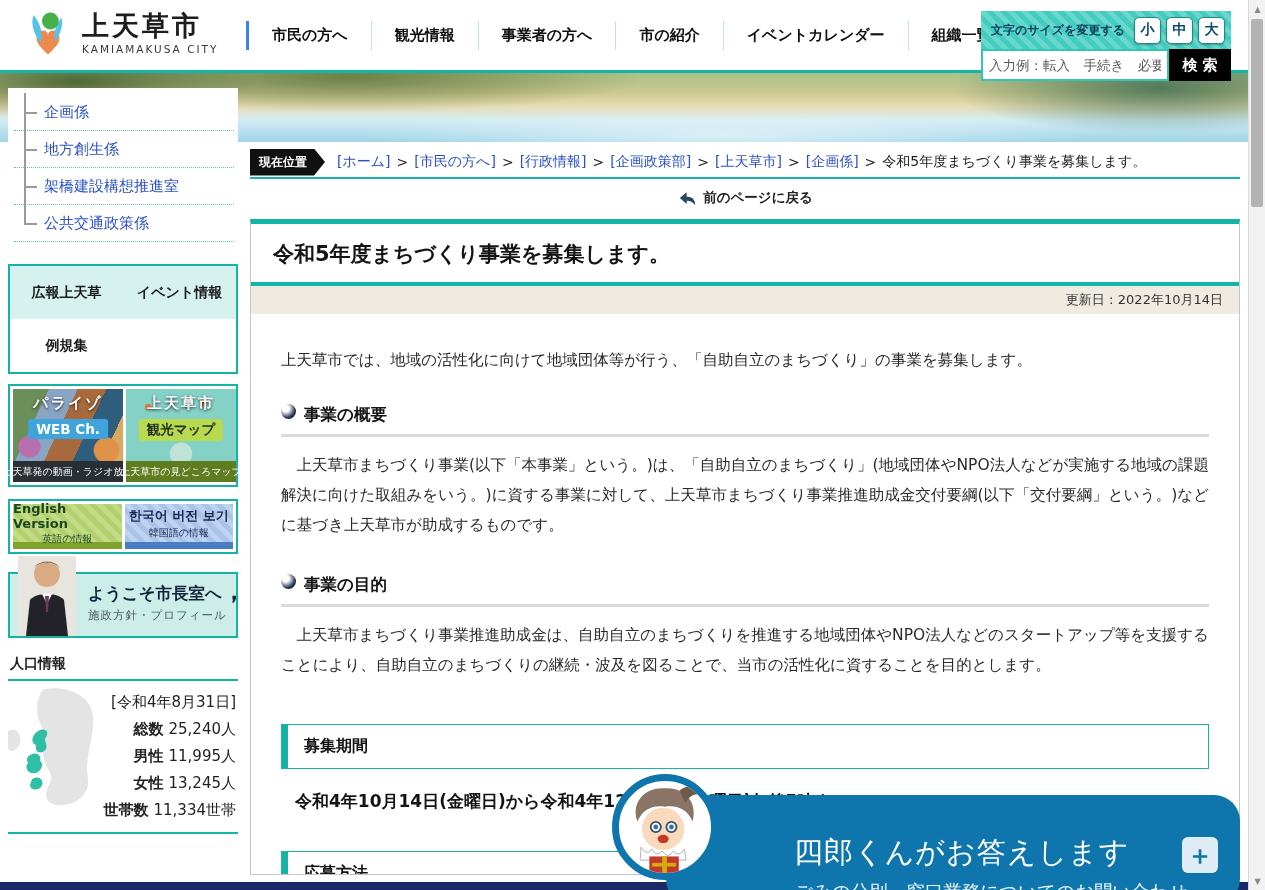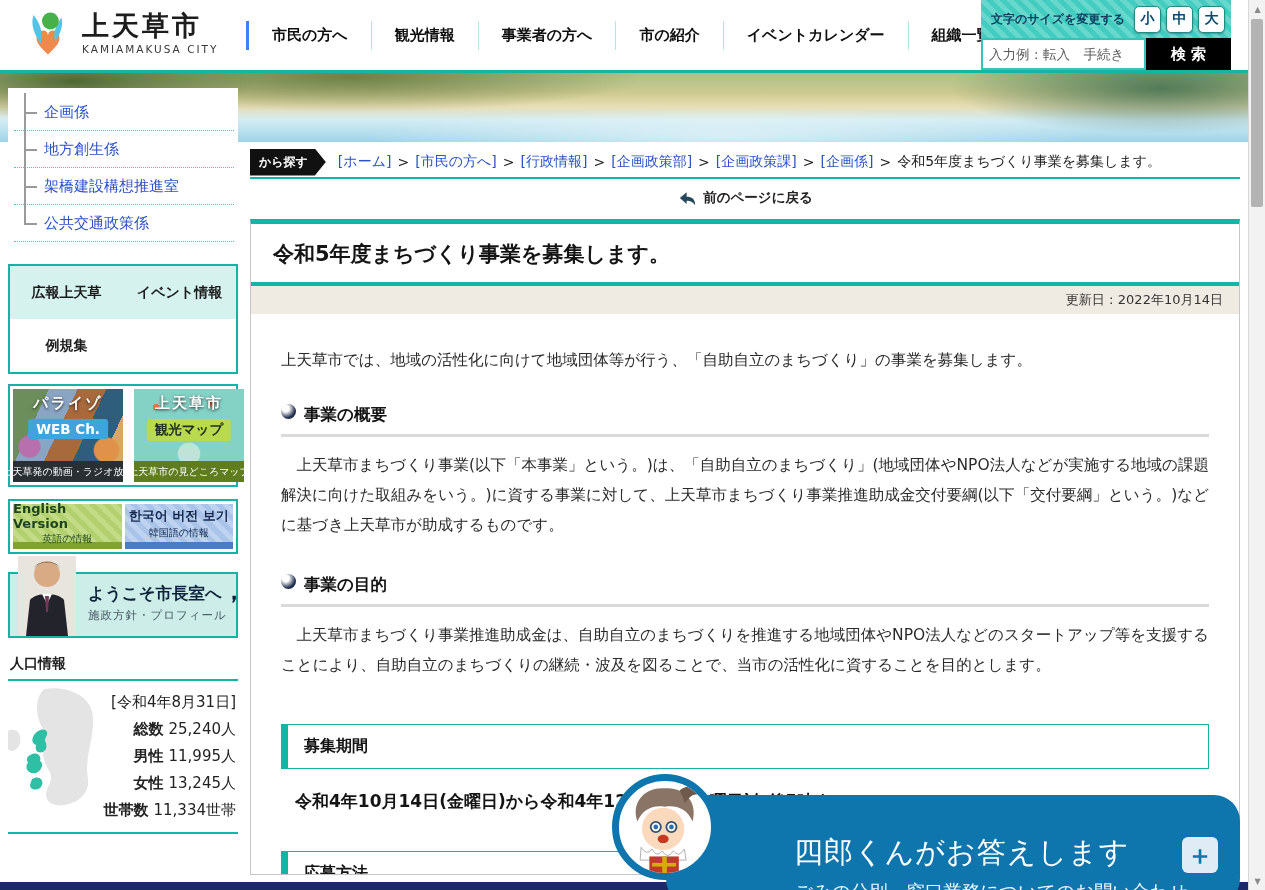--- a/index.html
+++ b/index.html
@@ -17,31 +17,31 @@
 
   
   header{position:absolute;left:0;top:0;width:1248px;height:70px;background:#fff;z-index:10;}
   .logo{position:absolute;left:24px;top:9px;display:flex;align-items:center;gap:10px;cursor:pointer;}
   .logo-mark{width:48px;height:48px;}
   .city-name{font-size:27px;font-weight:bold;color:#1d1d1d;letter-spacing:3px;line-height:1;}
   .city-en{font-size:10.5px;color:#383838;letter-spacing:2px;margin-top:4px;}
   nav{position:absolute;left:246px;top:0;height:70px;display:flex;align-items:center;}
   .nav-item{padding:5px 23px;font-size:15px;font-weight:bold;color:#0f0f0f;border-right:1px solid #b9e6df;cursor:pointer;white-space:nowrap;}
   .nav-item:first-child{border-left:3px solid #3b82f6;text-align:center;}
-  .hdr-right{position:absolute;right:17px;top:0;width:250px;}
+  .hdr-right{position:absolute;right:17px;top:11px;width:250px;}
   .fontsize{height:38px;background:repeating-linear-gradient(45deg,#43cdc1 0 5px,#68d8cd 5px 10px);
             display:flex;align-items:center;padding:0 6px 0 10px;box-sizing:border-box;}
   .fs-label{font-size:12px;font-weight:bold;color:#0a3c5e;flex:1;}
   .fs-btn{width:25px;height:25px;background:#fff;border:1px solid #1d8d82;border-radius:5px;
           font-size:14px;font-weight:bold;color:#0a4a6e;display:flex;align-items:center;justify-content:center;
           margin-left:5px;box-shadow:0 1px 2px rgba(0,0,0,.3);cursor:pointer;}
   .searchrow{height:32px;display:flex;}
   .search-input{flex:1;border:2px solid #35c4b6;font-size:13.5px;padding:0 6px;box-sizing:border-box;height:32px;outline:none;color:#8b5cf6;min-width:0;}
   .search-input::placeholder{color:#5a5a5a;}
-  .search-btn{width:85px;height:32px;background:#000;color:#fff;font-size:15px;font-weight:bold;border:none;letter-spacing:5px;cursor:pointer;padding:0 0 0 5px;}
+  .search-btn{width:62px;height:32px;background:#000;color:#fff;font-size:15px;font-weight:bold;border:none;letter-spacing:5px;cursor:pointer;padding:0 0 0 5px;}
 
   .teal-line{position:absolute;left:0;top:70px;width:1248px;height:3px;background:#12b5a6;z-index:9;}
   .banner{position:absolute;left:0;top:73px;width:1248px;height:69px;z-index:1;
     background:
       radial-gradient(ellipse 260px 55px at 6% 12%, rgba(68,94,44,.9), transparent 70%),
       radial-gradient(ellipse 420px 50px at 28% 6%, rgba(98,116,60,.85), transparent 70%),
       radial-gradient(ellipse 300px 65px at 93% 22%, rgba(44,96,70,.75), transparent 70%),
       radial-gradient(ellipse 520px 40px at 58% 92%, rgba(255,255,255,.55), transparent 70%),
       linear-gradient(180deg,#a9c18b 0%,#ccc98f 28%,#e7ddb3 48%,#d3ecf4 68%,#9fd4e8 100%);}
   .white-below{position:absolute;left:0;top:142px;width:1248px;height:740px;background:#fff;z-index:1;}
@@ -57,21 +57,21 @@
   .cat-item::before{content:"";position:absolute;left:10px;top:-1px;height:52%;width:11px;
                     border-left:2px solid #9a9a9a;border-bottom:2px solid #9a9a9a;}
   .cat-item:not(:last-child)::after{content:"";position:absolute;left:10px;top:52%;bottom:-2px;border-left:2px solid #9a9a9a;}
   .cat-link{color:#2b50c8;font-size:15px;text-decoration:none;}
 
   .side-box{border:2px solid #16b2a4;background:#fff;}
   .quick{margin-top:14px;display:grid;grid-template-columns:1fr 1fr;}
   .quick-cell{height:53px;display:flex;align-items:center;justify-content:center;
               font-size:14px;font-weight:bold;color:#1b1b1b;cursor:pointer;}
   .quick-cell.alt{background:#d6f2ee;}
-  .media{margin-top:10px;display:flex;padding:3px;gap:11px;box-sizing:border-box;}
+  .media{margin-top:10px;display:flex;padding:3px;gap:3px;box-sizing:border-box;}
   .tile{width:110px;cursor:pointer;}
   .tile-img{height:72px;position:relative;overflow:hidden;}
   .tile1 .tile-img{background:
       radial-gradient(circle 26px at 15% 80%,#b86fae 0 40%,transparent 45%),
       radial-gradient(circle 30px at 85% 85%,#e0924a 0 40%,transparent 45%),
       linear-gradient(115deg,#6b8e5a 0 25%,#8aa4c4 25% 45%,#a86a3d 45% 65%,#2f5d7c 65% 85%,#d7a95e 85%);}
   .tile2 .tile-img{background:
       radial-gradient(circle 5px at 20% 25%,#e07a3f 0 60%,transparent 65%),
       radial-gradient(circle 5px at 70% 20%,#e07a3f 0 60%,transparent 65%),
       radial-gradient(circle 5px at 35% 65%,#e07a3f 0 60%,transparent 65%),
@@ -277,30 +277,30 @@
         <div class="pop-row"><span class="pop-label">女性</span><span>13,245人</span></div>
         <div class="pop-row"><span class="pop-label">世帯数</span><span>11,334世帯</span></div>
       </div>
     </div>
     <div class="side-rule"></div>
 
   </aside>
 
   <main class="main">
     <div class="breadcrumb">
-      <span class="crumb-tag">から探す</span>
+      <span class="crumb-tag">現在位置</span>
       <span class="crumb-link">[ホーム]</span>
       <span class="crumb-sep">&gt;</span>
       <span class="crumb-link">[市民の方へ]</span>
       <span class="crumb-sep">&gt;</span>
       <span class="crumb-link">[行政情報]</span>
       <span class="crumb-sep">&gt;</span>
       <span class="crumb-link">[企画政策部]</span>
       <span class="crumb-sep">&gt;</span>
-      <span class="crumb-link">[企画政策課]</span>
+      <span class="crumb-link">[上天草市]</span>
       <span class="crumb-sep">&gt;</span>
       <span class="crumb-link">[企画係]</span>
       <span class="crumb-sep">&gt;</span>
       <span class="crumb-current">令和5年度まちづくり事業を募集します。</span>
     </div>
     <div class="bc-rule"></div>
 
     <div class="back-row">
       <svg width="17" height="15" viewBox="0 0 20 17">
         <path d="M9 1 L1 8 L9 15 V11 C14 11 17 13 19 16.5 C19 9 15 6.5 9 6.5 Z" fill="#24495c"></path>

